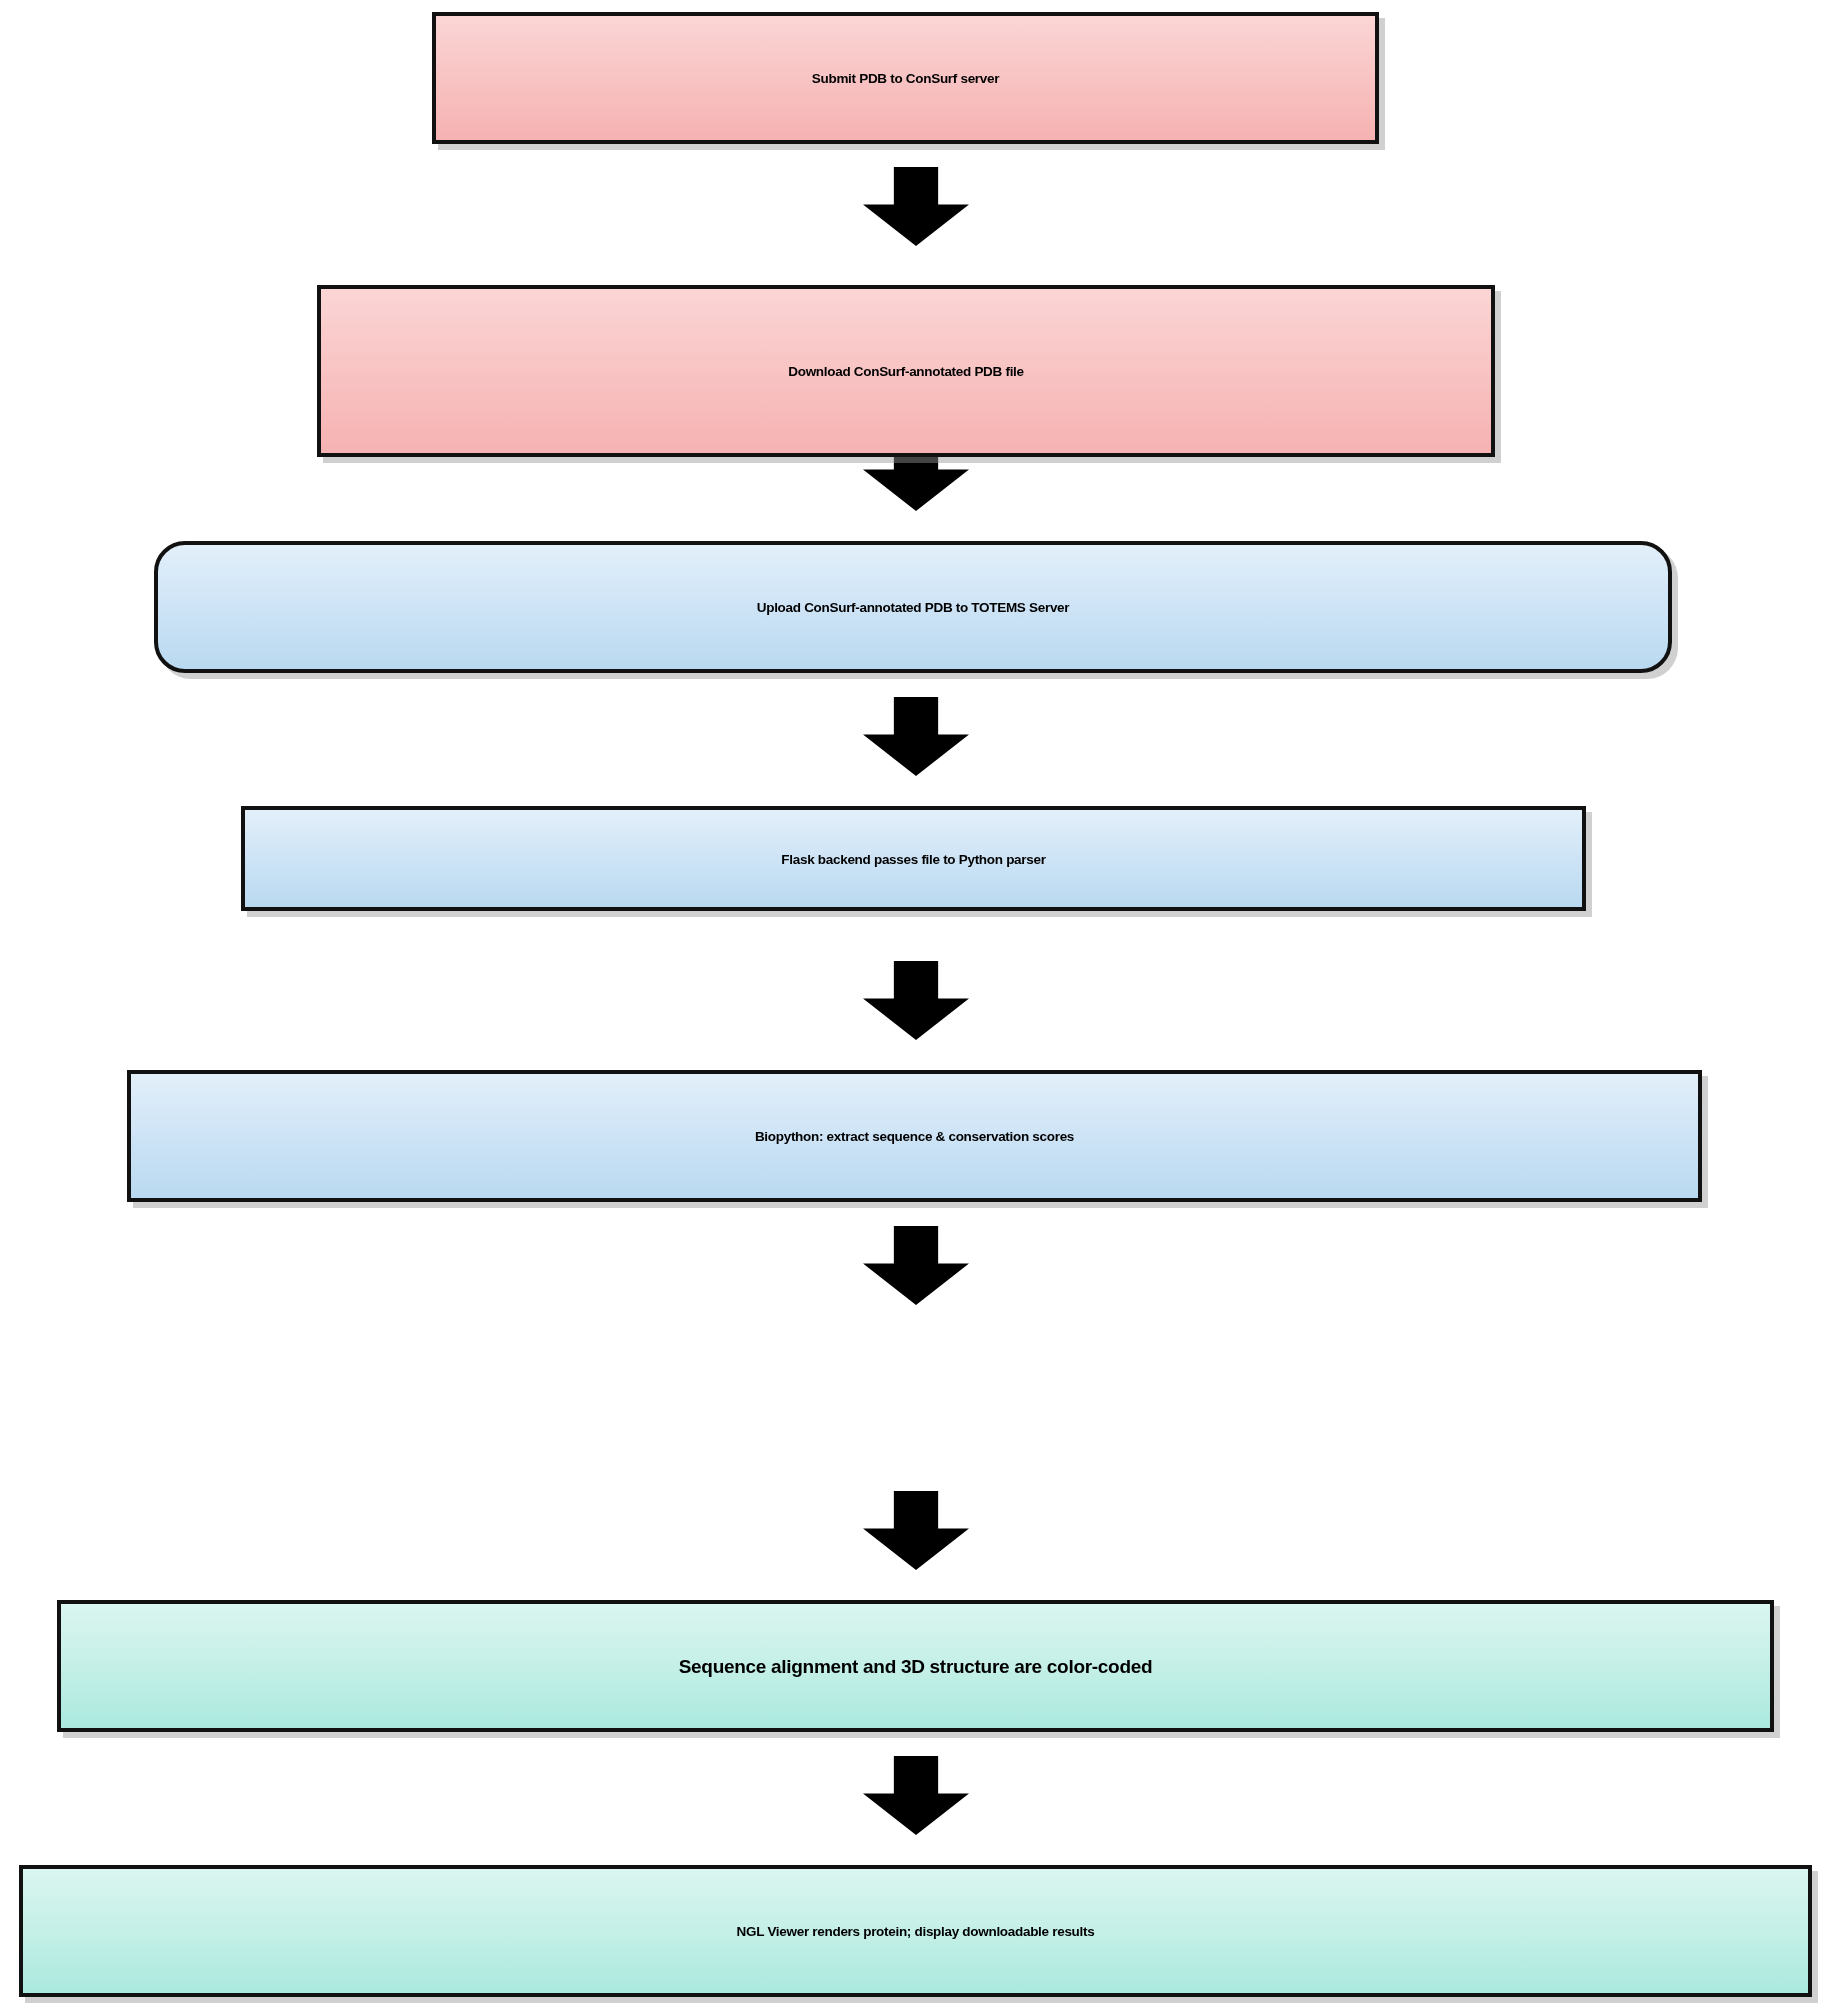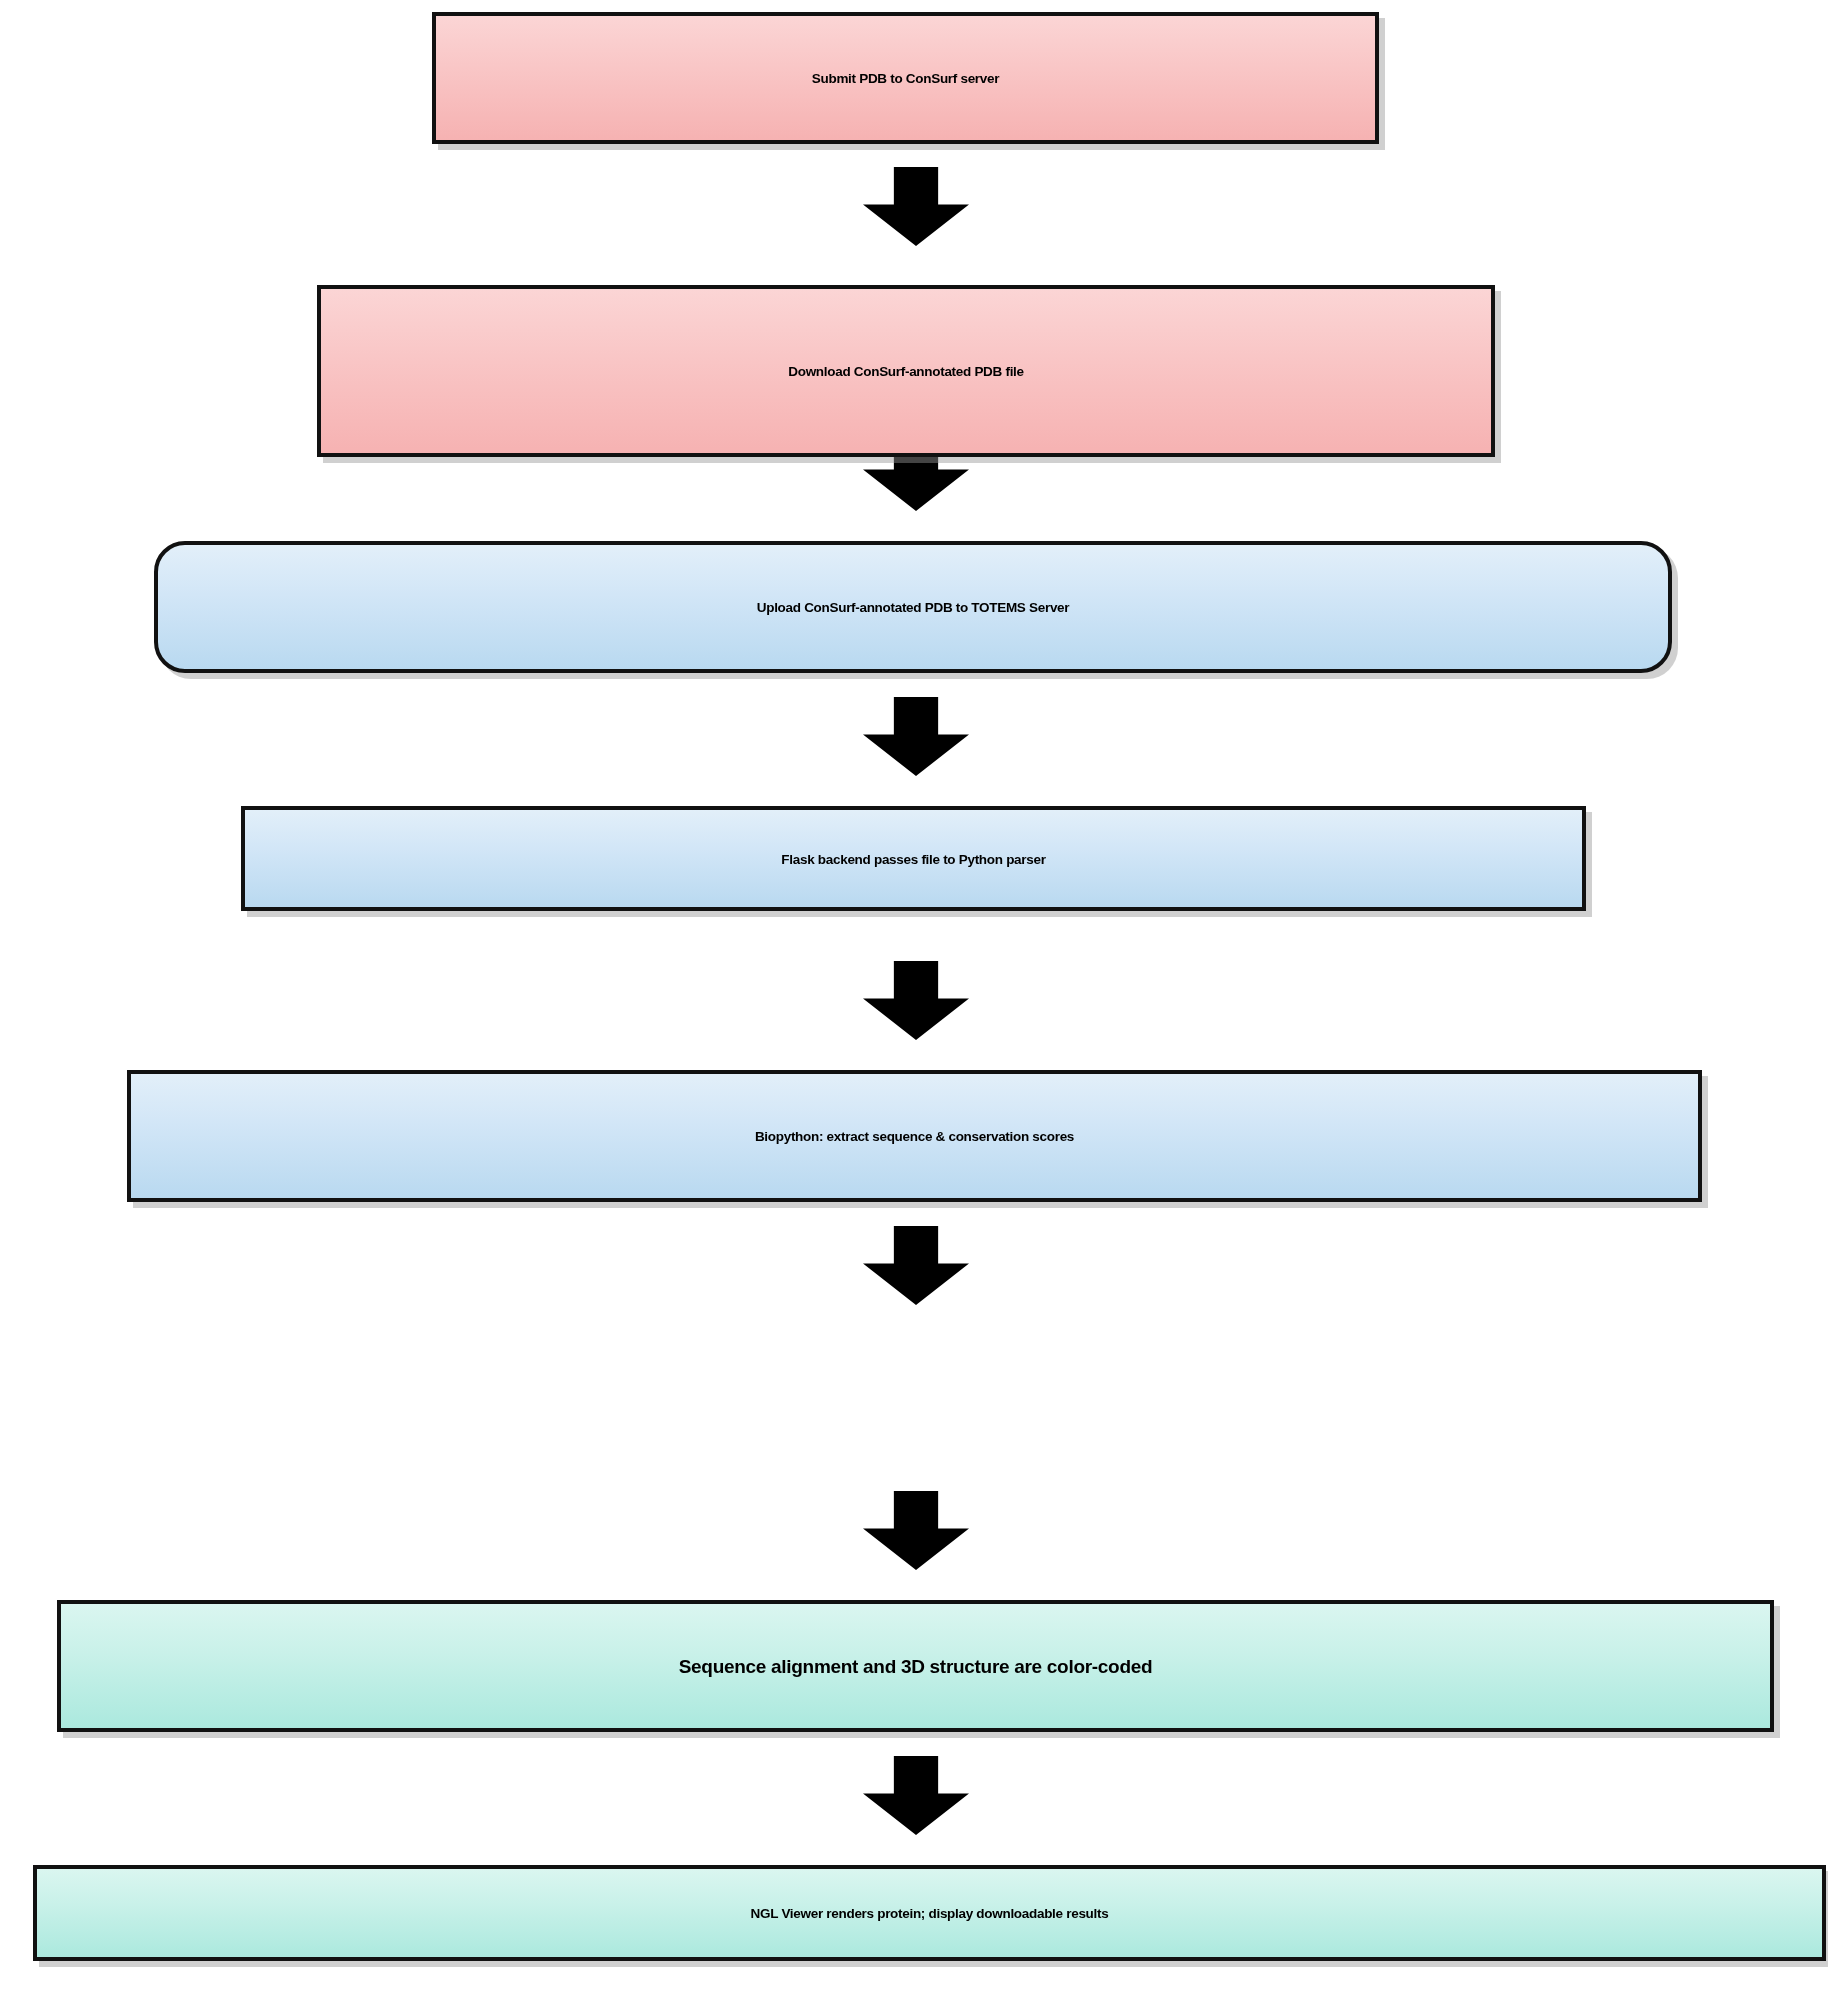--- a/index.html
+++ b/index.html
@@ -107,17 +107,17 @@
     </div>
     <div class="node fill-blue" style="left: 241px; top: 806px; width: 1345px; height: 105px;">
       <span class="node-label" style="font-size: 13.5px;">Flask backend passes file to Python parser</span>
     </div>
     <div class="node fill-blue" style="left: 127px; top: 1070px; width: 1575px; height: 132px;">
       <span class="node-label" style="font-size: 13.5px;">Biopython: extract sequence &amp; conservation scores</span>
     </div>
     <div class="node fill-teal" style="left: 57px; top: 1600px; width: 1717px; height: 132px;">
       <span class="node-label" style="font-size: 19px;">Sequence alignment and 3D structure are color-coded</span>
     </div>
-    <div class="node fill-teal" style="left: 33px; top: 1865px; width: 1793px; height: 96px; justify-content: center;">
+    <div class="node fill-teal" style="left: 19px; top: 1865px; width: 1793px; height: 132px; justify-content: center;">
       <span class="node-label" style="font-size: 13.5px;">NGL Viewer renders protein; display downloadable results</span>
     </div>
   </div>
 
 
 </body></html>

